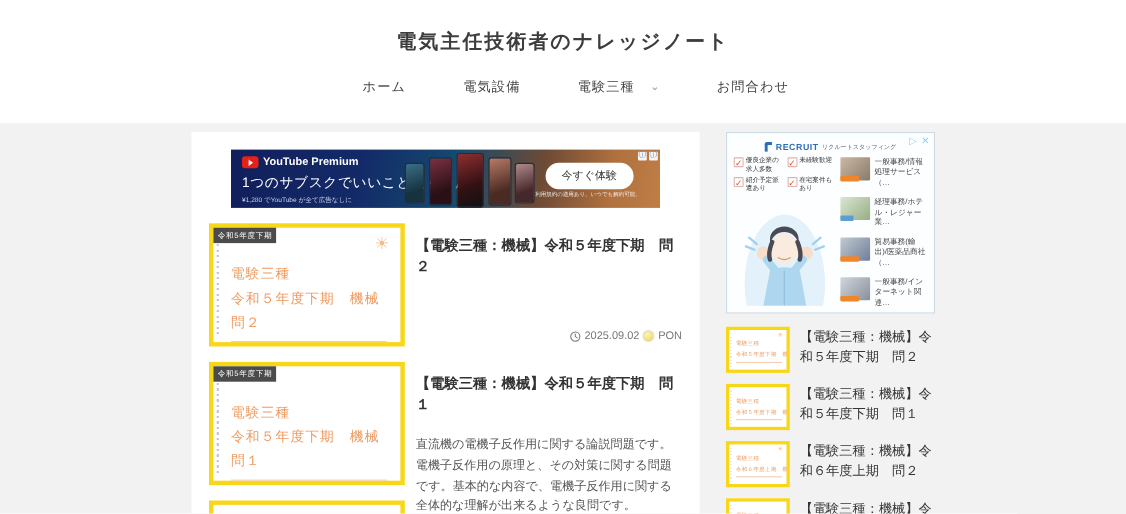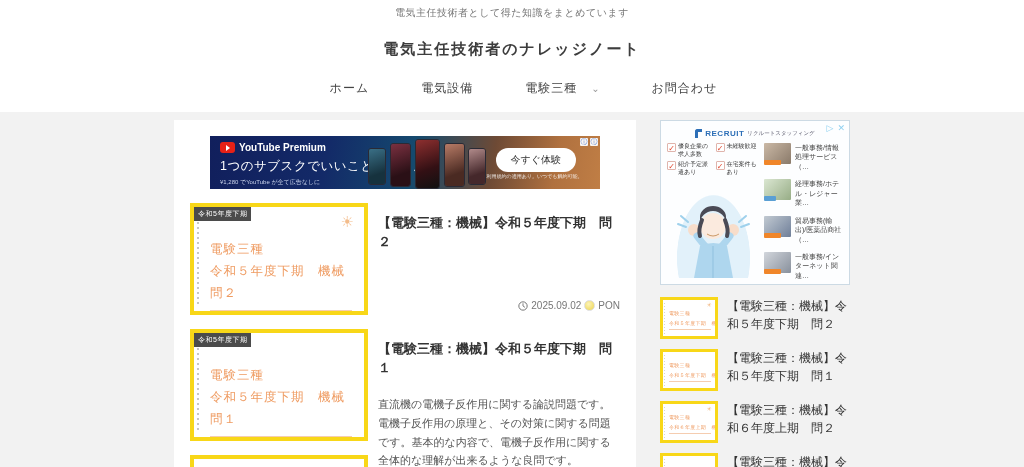--- a/index.html
+++ b/index.html
@@ -5,21 +5,21 @@
   * { box-sizing: border-box; }
   html, body { margin: 0; padding: 0; background: #fff; }
   body {
     width: 1024px; height: 467px; overflow: hidden;
     font-family: "Liberation Sans", "DejaVu Sans", sans-serif;
     color: #333;
   }
   
   .site-header { background: #fff; text-align: center; padding-top: 6px; height: 112px; }
   .tagline { font-size: 10px; color: #777; letter-spacing: .5px; }
-  .site-title { font-size: 15px; font-weight: bold; color: #3d3d3d; margin: 20px 0 0; letter-spacing: 2px; }
+  .site-title { font-size: 18px; font-weight: bold; color: #3d3d3d; margin: 20px 0 0; letter-spacing: 2px; }
   .main-nav { margin-top: 21px; display: flex; justify-content: center; align-items: center; gap: 52px; padding-left: 23px; }
   .nav-item { font-size: 12px; color: #444; text-decoration: none; cursor: pointer; letter-spacing: 1px; }
   .nav-group { display: flex; align-items: center; gap: 14px; }
   .chev { font-size: 10px; color: #999; cursor: pointer; line-height: 1; }
   
   .page-body { background: #f2f2f2; height: 355px; overflow: hidden; display: flex; justify-content: center; gap: 24px; padding-top: 8px; }
   main.col-main { width: 462px; background: #fff; padding: 16px 16px 0; }
   aside.col-side { width: 190px; }
   
   .yt-ad { position: relative; width: 390px; height: 53px; margin: 0 auto 14px;
@@ -104,21 +104,20 @@
   .r-rule { border: none; border-top: .5px solid #f5cdb0; margin: 1px 4px 0 6px; }
   .r-sun { position: absolute; top: 2px; right: 3px; color: #f3bc8b; font-size: 6px; line-height: 1; }
   .r-spiral { position: absolute; left: 1px; top: 3px; bottom: 2px; width: 1px;
     background: repeating-linear-gradient(#d4d4d4 0 1px, transparent 1px 3px); }
   .r-title { font-size: 12px; color: #333; line-height: 1.5; }
 </style>
 </head>
 <body>
 
 <header class="site-header">
-  <div class="tagline">電気主任技術者として得た知識をまとめています</div>
   <h1 class="site-title">電気主任技術者のナレッジノート</h1>
   <nav class="main-nav">
     <a class="nav-item">ホーム</a>
     <a class="nav-item">電気設備</a>
     <span class="nav-group">
       <a class="nav-item">電験三種</a>
       <span class="chev">⌄</span>
     </span>
     <a class="nav-item">お問合わせ</a>
   </nav>

